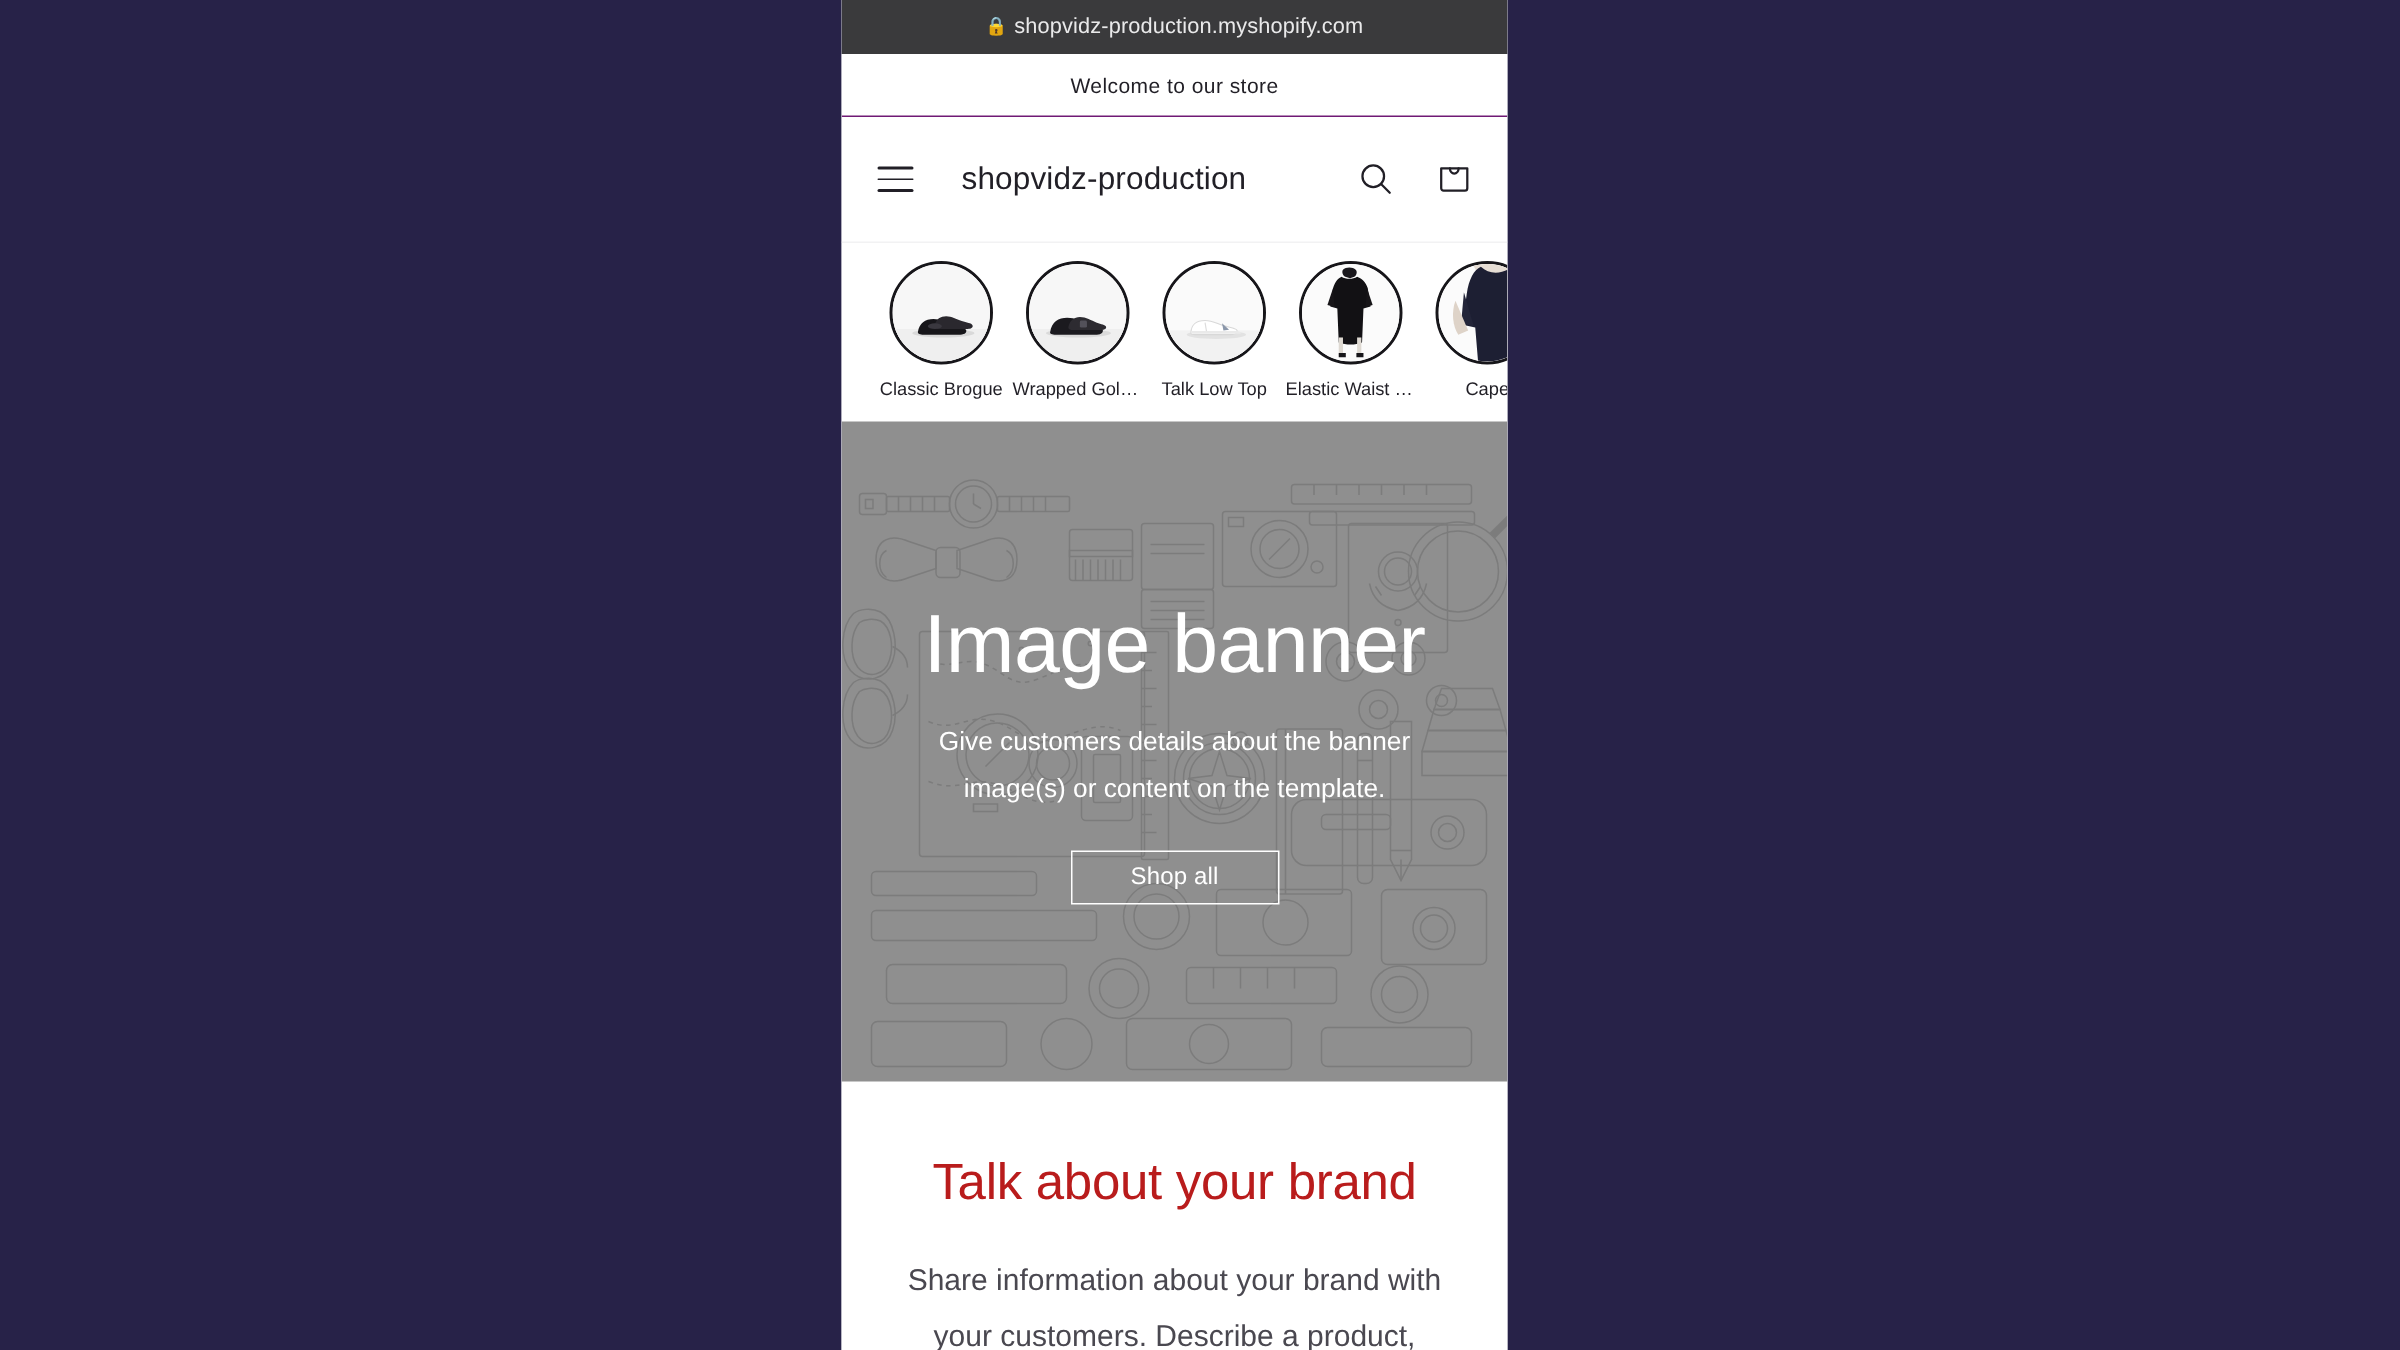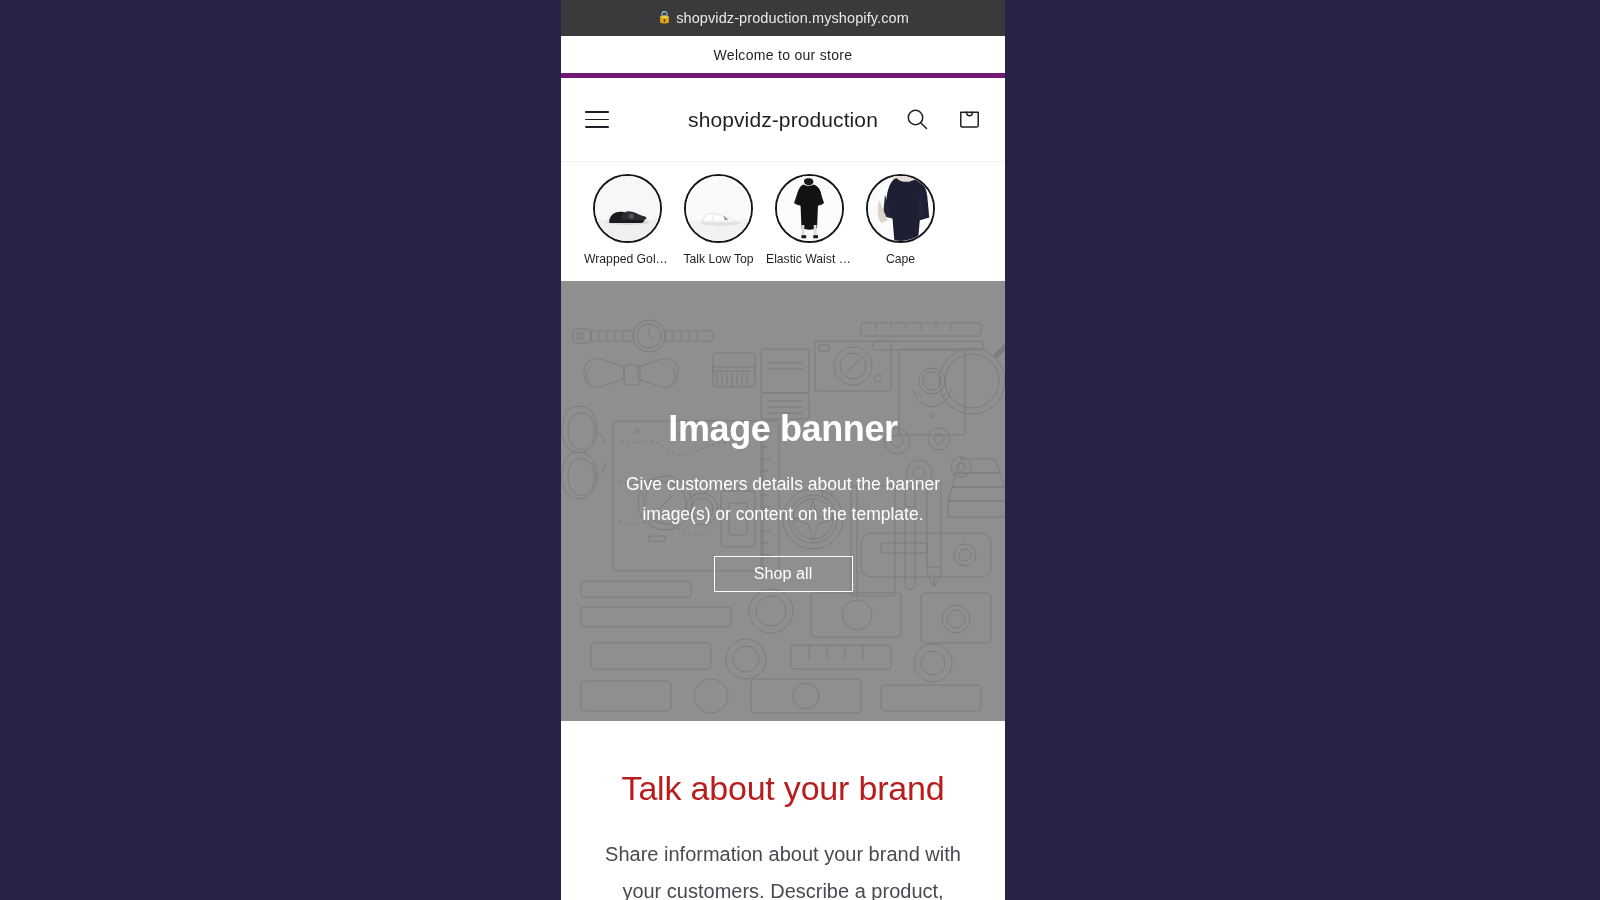--- a/index.html
+++ b/index.html
@@ -47,21 +47,21 @@
     background: #fff;
     overflow: hidden;
   }
   
   .announcement {
     height: 42px;
     display: flex; align-items: center; justify-content: center;
     font-size: 14px;
     color: #211f26;
     letter-spacing: .3px;
-    border-bottom: 5px solid #701a75;
+    border-bottom: 1px solid #701a75;
     font-weight: 400;
   }
   
   .site-header {
     height: 84px;
     display: flex;
     align-items: center;
     padding: 0 18px;
     border-bottom: 1px solid #f2f2f3;
     position: relative;
@@ -72,21 +72,21 @@
     width: 36px; height: 36px;
     display: flex; align-items: center; justify-content: center;
     background: none; border: none; cursor: pointer;
     color: #211f26;
   }
   .hamburger { width: 24px; display: flex; flex-direction: column; gap: 6px; }
   .hamburger i { display:block; height: 1.6px; background: #211f26; border-radius: 1px; }
   .logo {
     position: absolute;
     left: 0; right: 0;
-    text-align: center;
+    text-align: left;
     font-size: 21px;
     line-height: 1.12;
     color: #211f26;
     font-weight: 400;
     letter-spacing: .1px;
     pointer-events: auto;
     padding: 0 80px;
   }
   
   .collections {
@@ -146,22 +146,22 @@
     inset: 0;
     display: flex;
     flex-direction: column;
     align-items: center;
     justify-content: center;
     text-align: center;
     color: #fff;
     padding: 0 18px;
   }
   .hero-title {
-    font-size: 36px;
-    font-weight: 700;
+    font-size: 55px;
+    font-weight: 400;
     line-height: 1.1;
     letter-spacing: -.4px;
     margin-bottom: 20px;
   }
   .hero-sub {
     font-size: 17.5px;
     line-height: 1.75;
     font-weight: 400;
     max-width: 330px;
     margin-bottom: 26px;
@@ -246,20 +246,33 @@
               <path d="M3.8 5.2h17.4v13.3a1.6 1.6 0 0 1-1.6 1.6H5.4a1.6 1.6 0 0 1-1.6-1.6V5.2z" stroke="#211f26" stroke-width="1.5" stroke-linejoin="round"></path>
               <path d="M9.6 5.2c0 2.1 1.3 3.5 2.9 3.5s2.9-1.4 2.9-3.5" stroke="#211f26" stroke-width="1.5" stroke-linecap="round"></path>
             </svg>
           </button>
         </div>
       </div>
 
       <div class="collections">
         <div class="coll-track">
 
+          <div class="coll-item">
+            <div class="coll-circle">
+              <svg viewBox="0 0 69 69">
+                <rect width="69" height="69" fill="#f7f7f7"></rect>
+                <rect y="46" width="69" height="23" fill="#efefef"></rect>
+                <ellipse cx="36" cy="49" rx="22" ry="3" fill="#d9d9d9"></ellipse>
+                <path d="M18 48c1-6 5-9 11-9 5 0 8 2 13 4 4 1.6 9 1.6 10 3.6.8 1.6-.4 3.4-4 3.4H21c-2.2 0-3.4-1-3-2z" fill="#17161a"></path>
+                <path d="M30 43c1-4 4-6 8-6 4 0 7 2 11 3.4 3.4 1.2 7 1.4 7.6 3 .6 1.4-.6 2.6-3.4 2.6H33c-2.4 0-3.6-1.4-3-3z" fill="#2a282e"></path>
+                <ellipse cx="30" cy="44" rx="5" ry="2" fill="#3a383f"></ellipse>
+              </svg>
+            </div>
+            <div class="coll-label">Classic Brogue</div>
+          </div>
 
           <div class="coll-item">
             <div class="coll-circle">
               <svg viewBox="0 0 69 69">
                 <rect width="69" height="69" fill="#f7f7f7"></rect>
                 <rect y="46" width="69" height="23" fill="#efefef"></rect>
                 <ellipse cx="35" cy="49" rx="23" ry="3" fill="#dadada"></ellipse>
                 <path d="M15 48c1-7 6-10 12-10 6 0 9 2.5 15 4.5 4.5 1.5 9 1.5 10 3.5 1 2-.5 4-4 4H18c-2.5 0-3.4-1-3-2z" fill="#1b1a1f"></path>
                 <path d="M28 44c1-4 4-6.5 8-6.5 4.5 0 8 2.5 12 4 3 1 6 1.5 6.5 2.8.5 1.4-.8 2.4-3.4 2.4H31c-2.4 0-3.6-1.2-3-2.7z" fill="#2d2b31"></path>
                 <rect x="36" y="40" width="5" height="5" rx="1" fill="#53515a"></rect>

